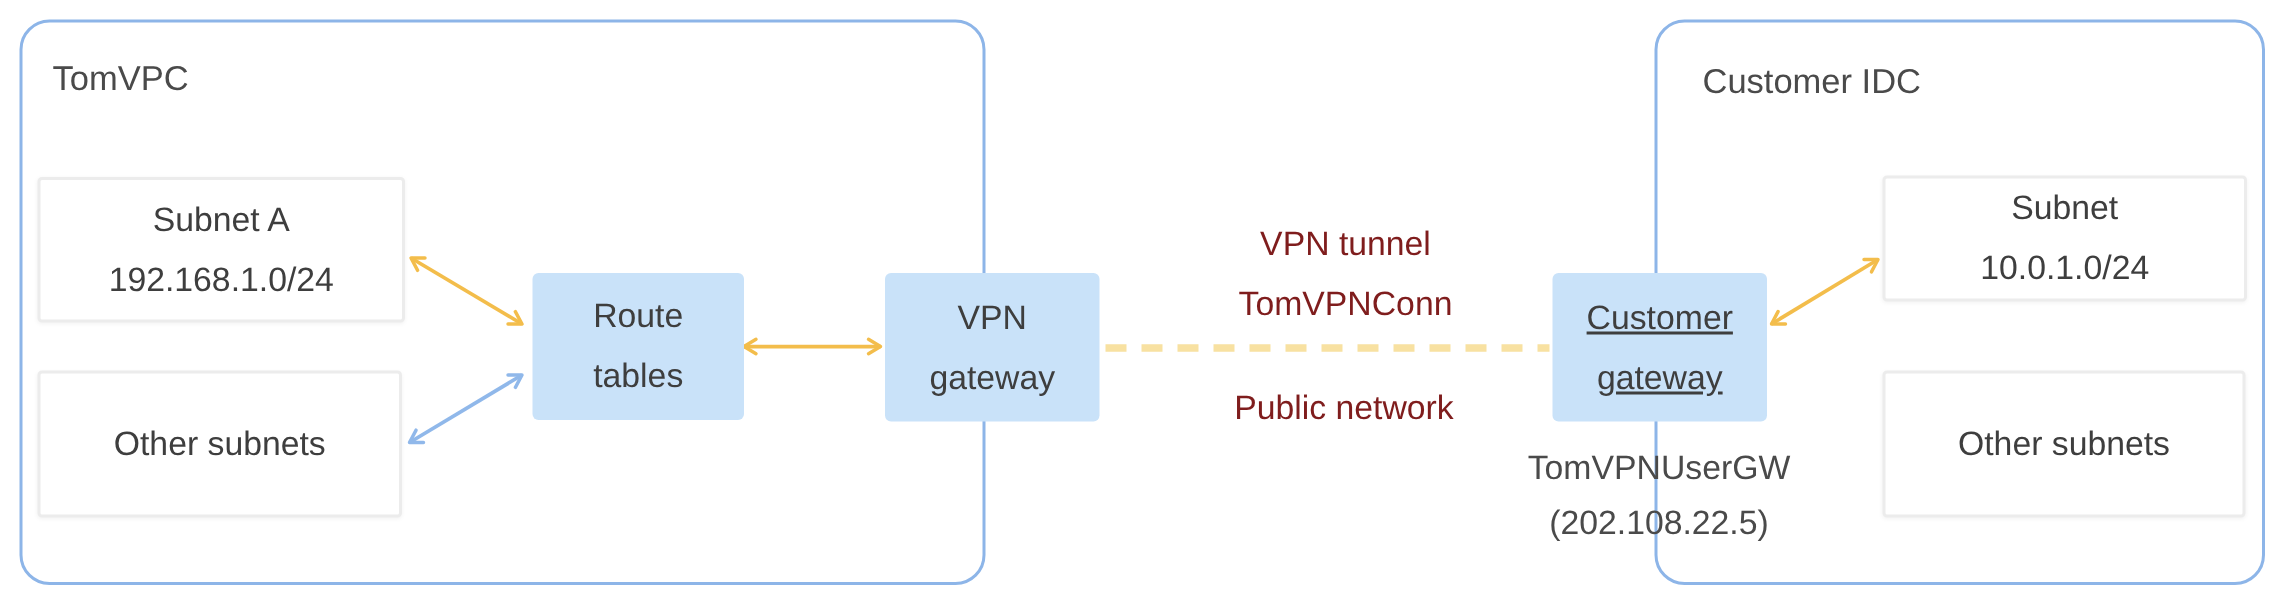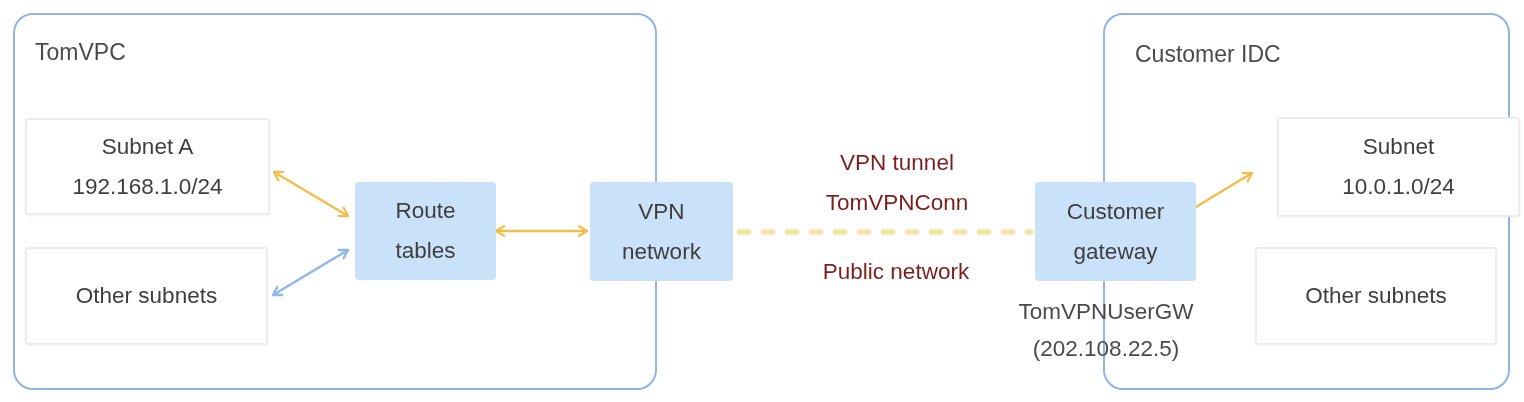--- a/index.html
+++ b/index.html
@@ -48,41 +48,41 @@
     flex-direction: column;
     align-items: center;
     justify-content: center;
     text-align: left;
     font-size: 22.5px;
     line-height: 40px;
     z-index: 1;
   }
   #subnet-a-box        { left: 25px;   top: 118px; width: 245px; height: 97px; }
   #other-subnets-left  { left: 25px;   top: 247px; width: 243px; height: 98px; }
-  #subnet-right-box    { left: 1255px; top: 117px; width: 243px; height: 100px; margin-left: 22px; }
+  #subnet-right-box    { left: 1255px; top: 117px; width: 243px; height: 84px; }
   #other-subnets-right { left: 1255px; top: 247px; width: 242px; height: 98px; }
 
   
   .node {
     position: absolute;
     box-sizing: border-box;
     background: #c9e2f9;
     border-radius: 4px;
     display: flex;
     align-items: center;
     justify-content: center;
     text-align: center;
     font-size: 22.5px;
     line-height: 40px;
     padding: 0 24px;
     z-index: 3;
   }
   #route-tables-node     { left: 355px;  top: 182px; width: 141px; height: 98px; }
   #vpn-gateway-node      { left: 590px;  top: 182px; width: 143px; height: 99px; }
-  #customer-gateway-node { left: 1035px; top: 182px; width: 161px; height: 99px; }
+  #customer-gateway-node { left: 1035px; top: 182px; width: 143px; height: 99px; text-decoration: underline; }
 
   
   .gwlabel {
     position: absolute;
     width: 300px;
     text-align: center;
     font-size: 22.5px;
     line-height: 37px;
     color: #4a4a4a;
     z-index: 2;
@@ -154,21 +154,21 @@
 
   <div class="wbox" id="other-subnets-left">
     <span>Other subnets</span>
   </div>
 
   <div class="node" id="route-tables-node">
     <span>Route tables</span>
   </div>
 
   <div class="node" id="vpn-gateway-node">
-    <span>VPN network</span>
+    <span>VPN gateway</span>
   </div>
 
 
   <div class="midlabel" id="tunnel-label">
     <div>VPN tunnel</div>
     <div>TomVPNConn</div>
   </div>
 
   <div class="midlabel" id="public-network-label">
     <div>Public network</div>

